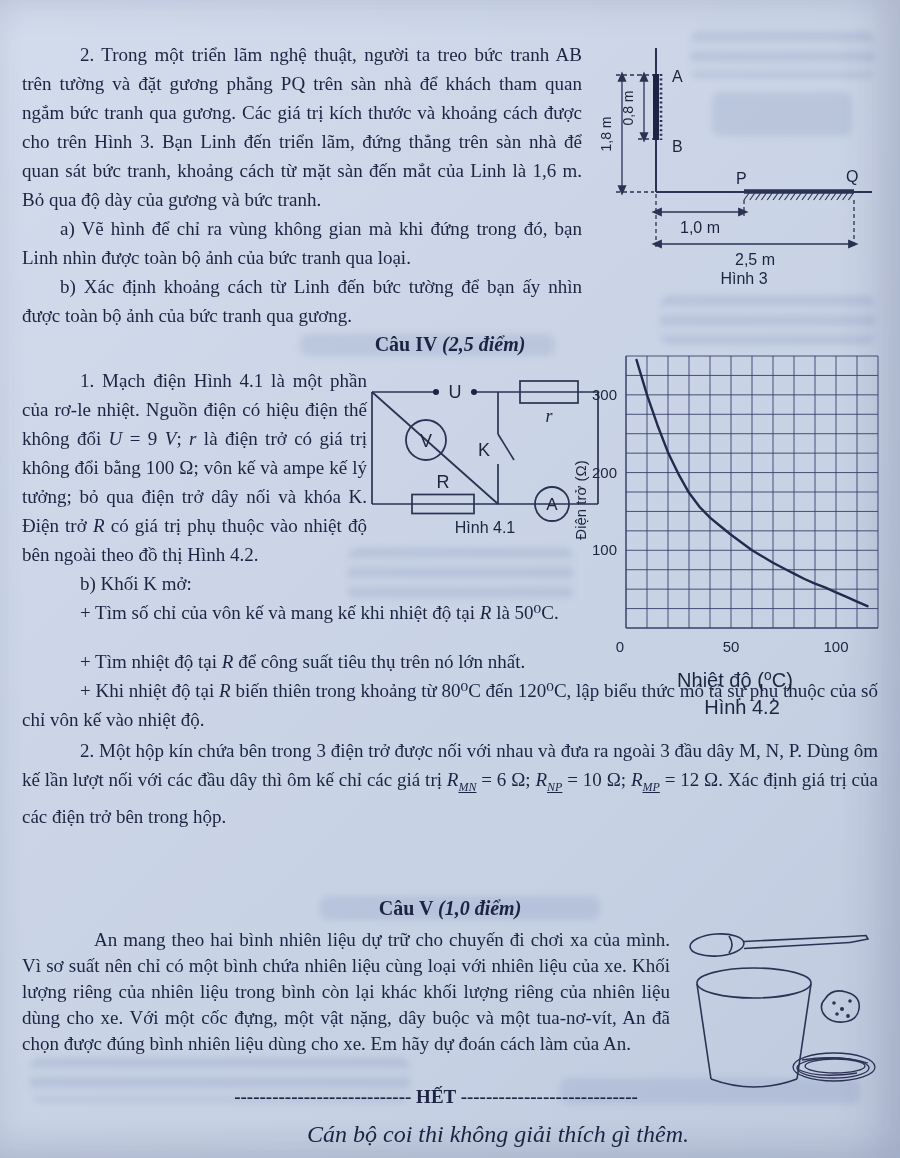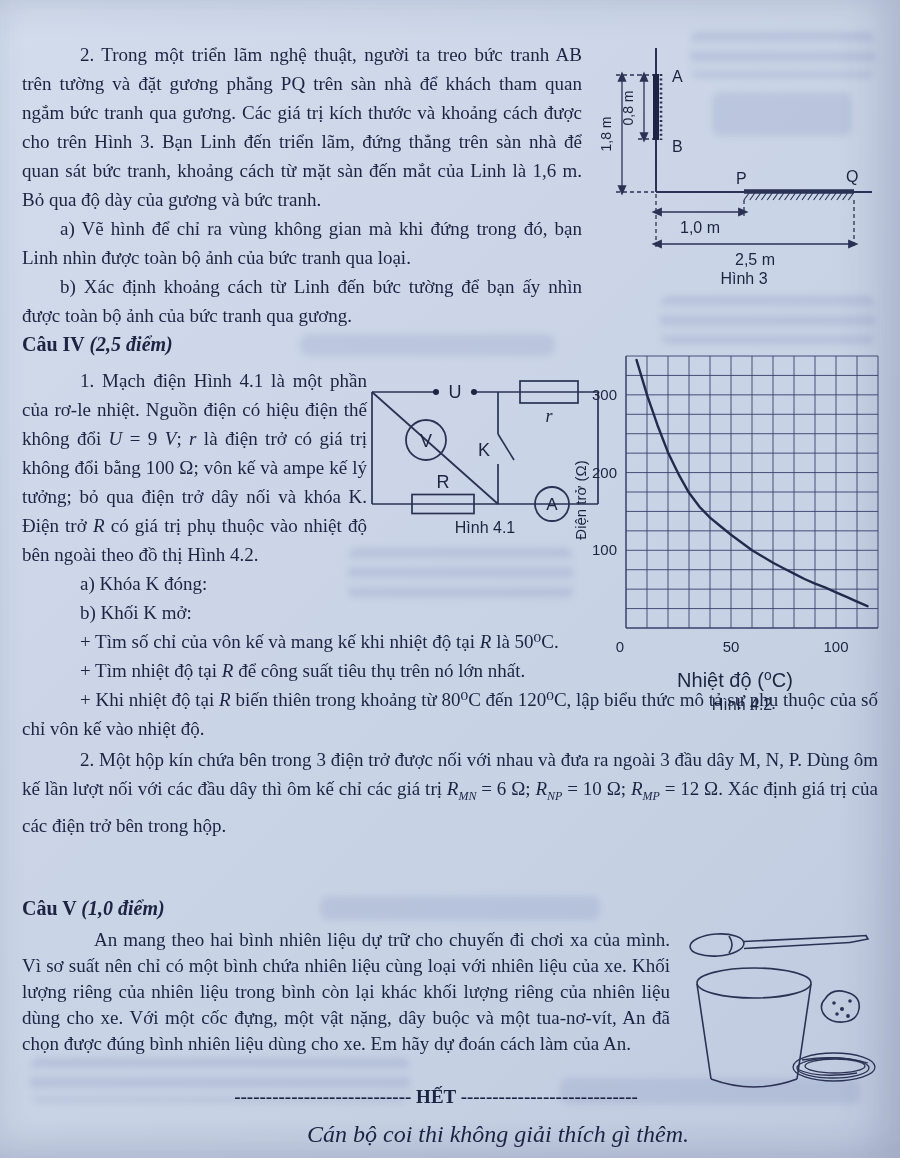--- a/index.html
+++ b/index.html
@@ -11,30 +11,30 @@
   }
   .page::after{content:"";position:absolute;inset:0;pointer-events:none;
     box-shadow:inset -26px 0 38px rgba(48,60,100,.14), inset 0 -14px 30px rgba(48,60,100,.08);}
   .sec{position:absolute;left:22px;width:856px;}
   p{margin:0;font-size:19px;line-height:29px;text-align:justify;}
   .lh30 p, p.lh30{line-height:26px;}
   .ti58{text-indent:58px}.ti38{text-indent:38px}.ti72{text-indent:72px}
   .noj{text-align:left}
   .ml58{margin-left:58px}
   i.v{font-style:italic}
-  sub.m{font-size:12px;font-style:italic;vertical-align:-5px;letter-spacing:0;}
-  h3{margin:0;font-size:20px;font-weight:700;}
+  sub.m{font-size:12px;font-style:italic;vertical-align:-5px;letter-spacing:0;text-decoration:underline;}
+  h3{margin:0;font-size:20px;font-weight:700;text-align:center;}
   h3 .pts{font-style:italic;}
   .figbox{float:right;}
   
   .flab{font-family:"Liberation Sans","DejaVu Sans",sans-serif;font-size:16px;fill:#1d2440;}
   .flab14{font-family:"Liberation Sans","DejaVu Sans",sans-serif;font-size:14px;fill:#1d2440;}
   .fser{font-family:"Liberation Serif","DejaVu Serif",serif;font-style:italic;font-size:18px;fill:#1d2440;}
   .tick{font-family:"Liberation Sans","DejaVu Sans",sans-serif;font-size:15px;fill:#1d2440;}
-  .cap{font-family:"Liberation Sans","DejaVu Sans",sans-serif;font-size:16px;color:#1d2440;text-align:center;}
+  .cap{font-family:"Liberation Sans","DejaVu Sans",sans-serif;font-size:20px;color:#1d2440;text-align:center;}
   .stroke{stroke:#2b3254;fill:none;}
   
   .fig42{position:absolute;left:552px;top:-16px;width:322px;}
   .fig42 .ylab{position:absolute;left:-72px;top:140px;width:160px;height:20px;
     transform:rotate(-90deg);text-align:center;
     font-family:"Liberation Sans","DejaVu Sans",sans-serif;font-size:15px;color:#1d2440;}
   .fig42 .xlab{width:322px;text-align:center;margin-top:12px;
     font-family:"Liberation Sans","DejaVu Sans",sans-serif;font-size:20px;color:#1d2440;}
   .fig42 .cap{margin-top:4px;padding-left:14px;}
   
@@ -205,24 +205,23 @@
           <text x="157" y="302" text-anchor="middle" class="tick">50</text>
           <text x="262" y="302" text-anchor="middle" class="tick">100</text>
           <polyline points="62.5,9.9 73.0,44.9 83.5,75.2 94.0,102.4 104.5,124.1 115.0,142.8 125.5,156.8 136.0,167.6 146.5,176.2 157.0,184.7 167.5,192.5 178.0,200.3 188.5,206.5 199.0,212.7 209.5,218.2 220.0,223.6 230.5,229.0 241.0,233.7 251.5,237.6 262.0,242.3 272.5,246.9 283.0,251.6 293.5,256.2" fill="none" stroke="#232a4d" stroke-width="2.4" stroke-linecap="round" stroke-linejoin="round"></polyline>
         </svg>
       <div class="xlab">Nhiệt độ (⁰C)</div>
       <div class="cap">Hình 4.2</div>
     </div>
 
     <p class="ti58" style="width:345px;line-height:29px;"><span>1. Mạch điện Hình 4.1 là một phần của rơ-le nhiệt. Nguồn điện có hiệu điện thế không đổi </span><i class="v">U</i><span> = 9 </span><i class="v">V</i><span>; </span><i class="v">r</i><span> là điện trở có giá trị không đổi bằng 100 Ω; vôn kế và ampe kế lý tưởng; bỏ qua điện trở dây nối và khóa K. Điện trở </span><i class="v">R</i><span> có giá trị phụ thuộc vào nhiệt độ bên ngoài theo đồ thị Hình 4.2.</span></p>
 
-    <p class="noj ml58">a) Khóa K đóng:</p>
     <p class="noj ml58">b) Khối K mở:</p>
     <p class="noj ml58" style="width:690px;"><span>+ Tìm số chỉ của vôn kế và mang kế khi nhiệt độ tại </span><i class="v">R</i><span> là 50⁰C.</span></p>
-    <p class="noj ml58" style="width:690px;"><span>+ Tìm nhiệt độ tại </span><i class="v">R</i><span> để công suất tiêu thụ trên nó lớn nhất.</span></p>
+    <p class="noj ml58" style="width:690px;margin-top:20px;"><span>+ Tìm nhiệt độ tại </span><i class="v">R</i><span> để công suất tiêu thụ trên nó lớn nhất.</span></p>
     <p class="ti58"><span>+ Khi nhiệt độ tại </span><i class="v">R</i><span> biến thiên trong khoảng từ 80⁰C đến 120⁰C, lập biểu thức mô tả sự phụ thuộc của số chỉ vôn kế vào nhiệt độ.</span></p>
 
     <p class="ti58" style="margin-top:2px;"><span>2. Một hộp kín chứa bên trong 3 điện trở được nối với nhau và đưa ra ngoài 3 đầu dây M, N, P. Dùng ôm kế lần lượt nối với các đầu dây thì ôm kế chỉ các giá trị </span><i class="v">R</i><sub class="m">MN</sub><span> = 6 Ω; </span><i class="v">R</i><sub class="m">NP</sub><span> = 10 Ω; </span><i class="v">R</i><sub class="m">MP</sub><span> = 12 Ω.</span><span> Xác định giá trị của các điện trở bên trong hộp.</span></p>
   </div>
 
   <h3 class="sec" style="top:897px;"><span>Câu V</span> <span class="pts">(1,0 điểm)</span></h3>
 
   <div class="sec" style="top:927px;">
     <div class="figbox" style="width:196px;margin:-8px 0 4px 12px;">
       <svg width="196" height="178" viewBox="0 0 196 178">

